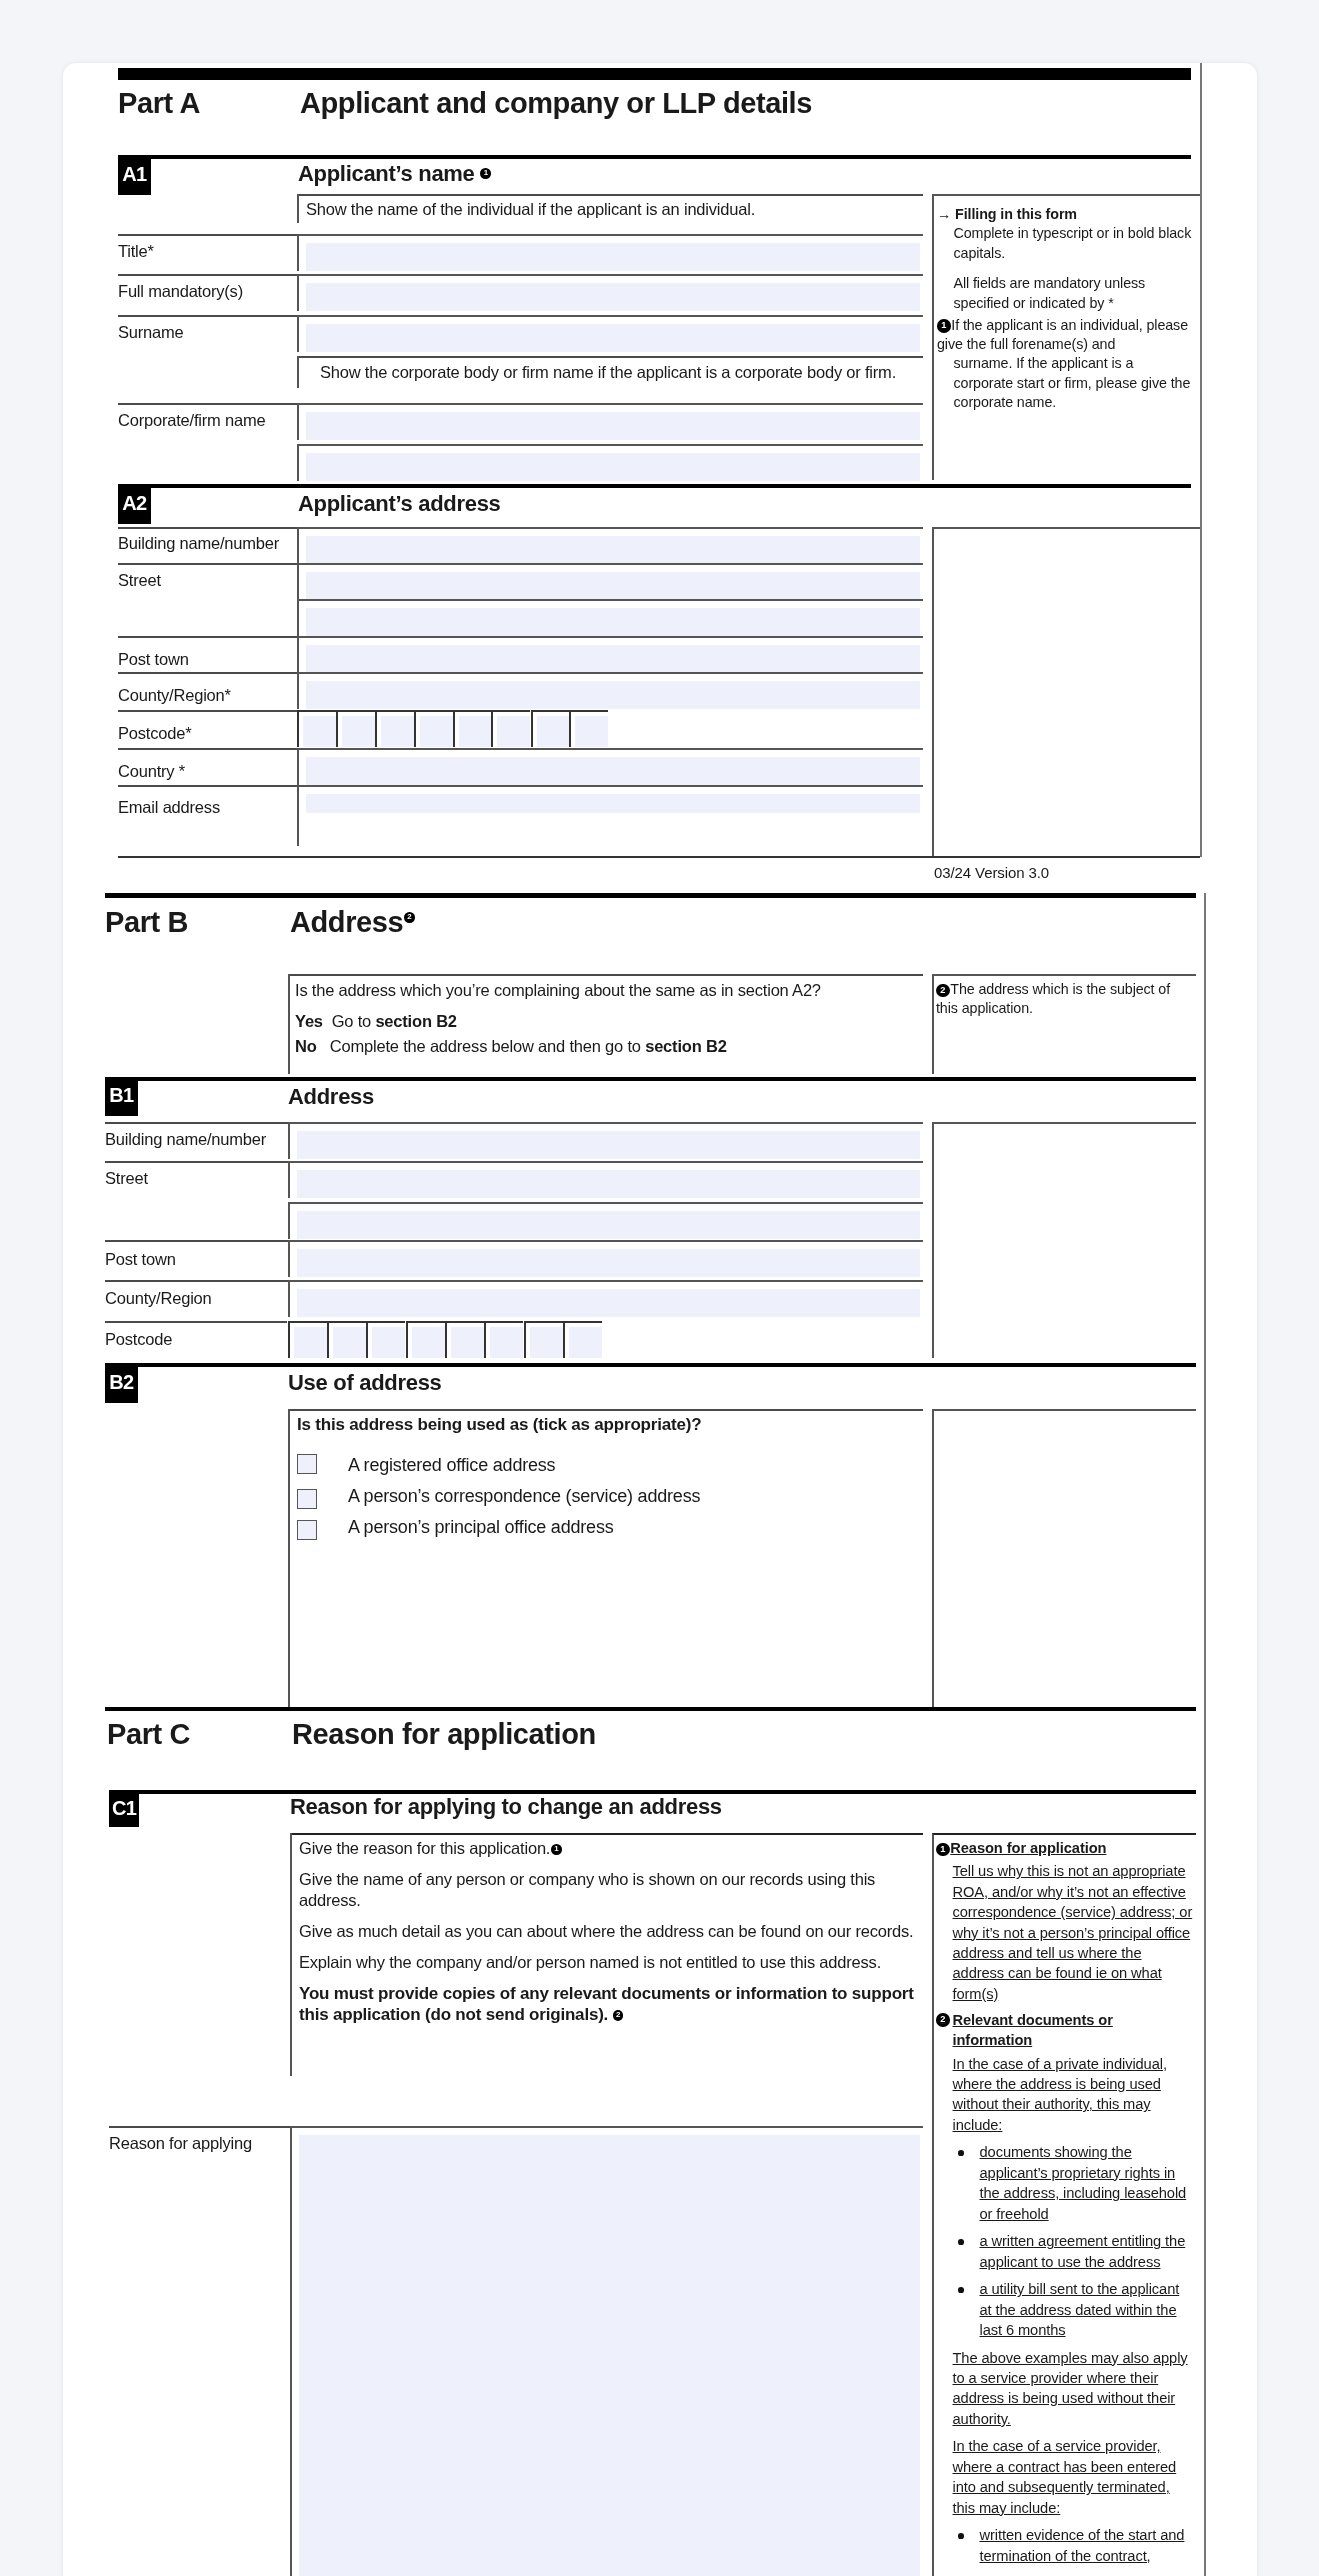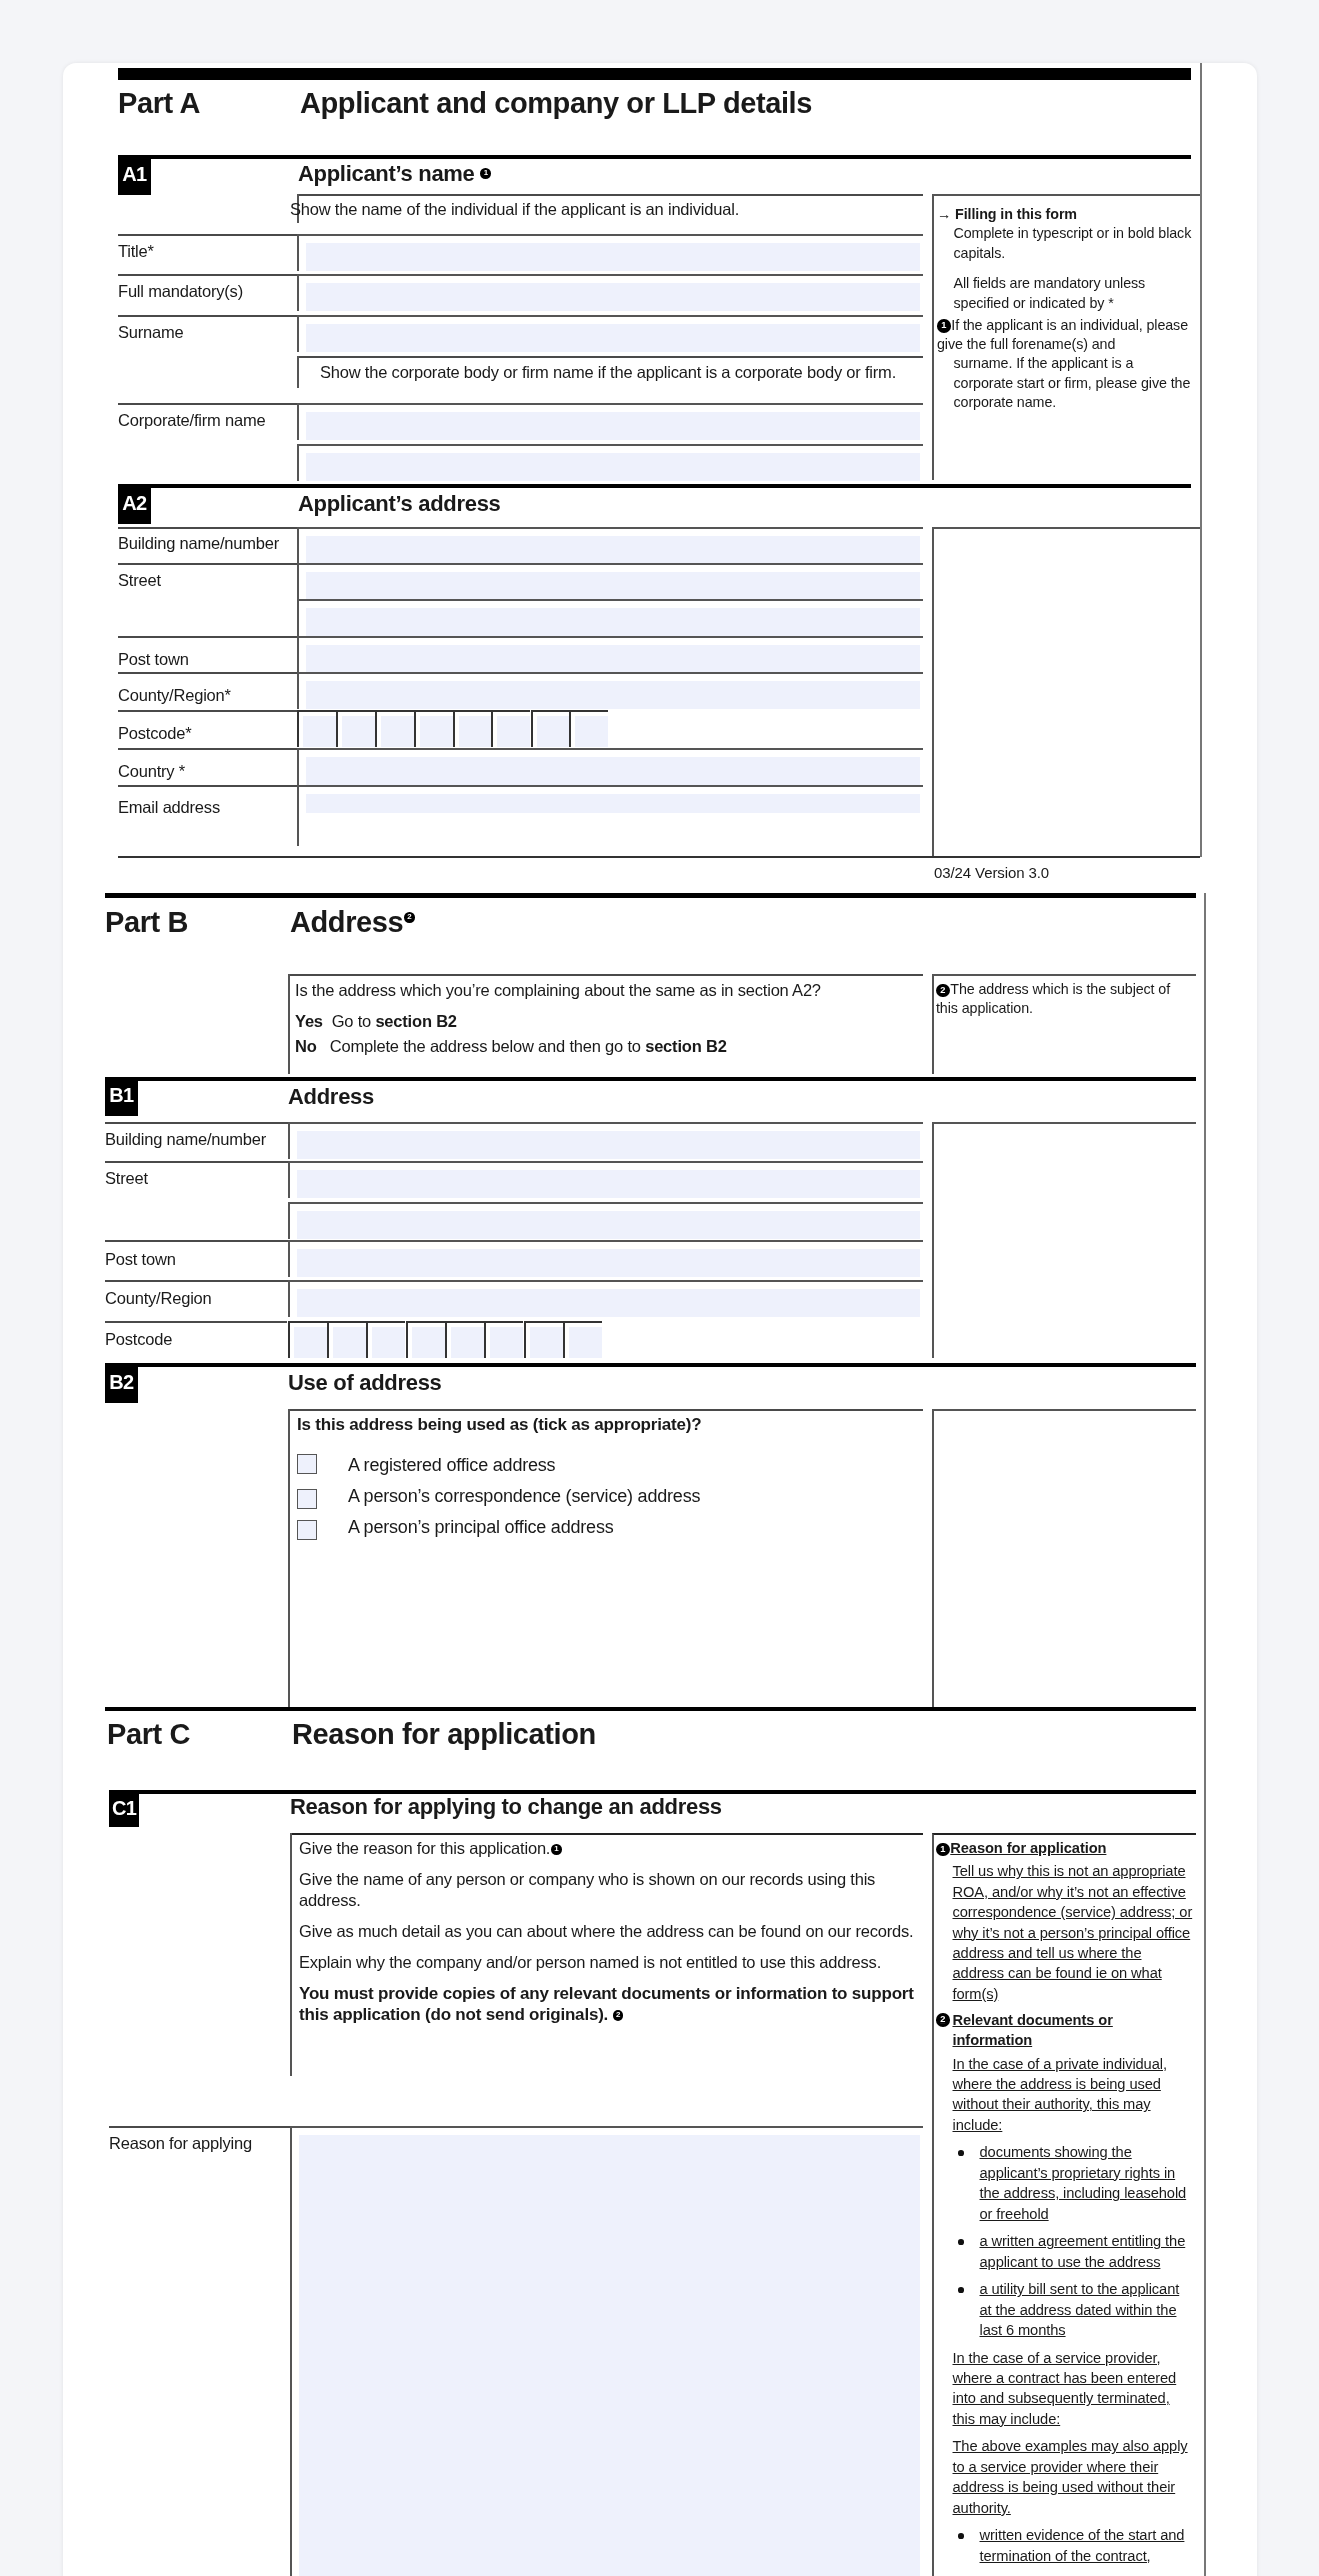--- a/index.html
+++ b/index.html
@@ -45,21 +45,21 @@
 
 <div class="hbar" style="left:118px;top:155px;width:1073px;height:4.3px;"></div>
 <div class="secbadge" style="left:118px;top:158px;">A1</div>
 <div class="sectitle" style="left:298px;top:161px;">
   <span>Applicant’s name</span>
   <span class="nb sm">1</span>
 </div>
 
 <div class="hline" style="left:297px;top:194px;width:626px;"></div>
 <div class="vline" style="left:297px;top:194px;height:29px;"></div>
-<div class="hint" style="left:290px;top:200px;">Show the name of the individual if the applicant is an individual.</div>
+<div class="hint" style="left:306px;top:200px;">Show the name of the individual if the applicant is an individual.</div>
 
 <div class="hline" style="left:118px;top:234px;width:805px;"></div>
 <div class="lbl" style="left:118px;top:242px;">Title*</div>
 <div class="fieldwrap" style="left:297px;top:234px;width:626px;height:37px;">
   <input class="field" value="" style="">
 </div>
 
 <div class="hline" style="left:118px;top:274px;width:805px;"></div>
 <div class="lbl" style="left:118px;top:282px;">Full mandatory(s)</div>
 <div class="fieldwrap" style="left:297px;top:274px;width:626px;height:37px;">
@@ -289,20 +289,20 @@
       <span class="nb" style="margin-right:2.9px;margin-top:3.6px;flex:none;">2</span>
       <b style="padding-right:29px;">Relevant documents or information</b>
     </div>
   <div style="padding-left:16.5px;margin-top:2.9px;">
     <p class="np">In the case of a private individual, where the address is being used without their authority, this may include:</p>
     <ul class="bl">
       <li>documents showing the applicant’s  proprietary rights in the address, including leasehold or freehold</li>
       <li>a written agreement entitling the applicant to use the address</li>
       <li>a utility bill sent to the applicant at the address dated within the last 6 months</li>
     </ul>
+    <p class="np">The above examples may also apply to a service provider where their address is being used without their authority.</p>
     <p class="np">In the case of a service provider, where a contract has been entered into and subsequently terminated, this may include:</p>
-    <p class="np">The above examples may also apply to a service provider where their address is being used without their authority.</p>
     <ul class="bl">
       <li>written evidence of the start and termination of the contract,</li>
     </ul>
   </div>
 </div>
 
 
 </body></html>

